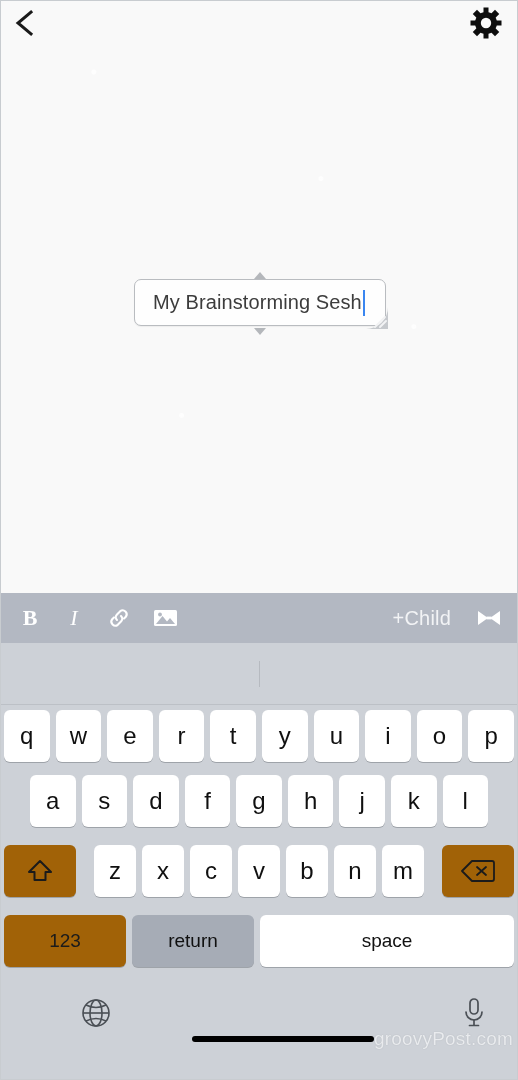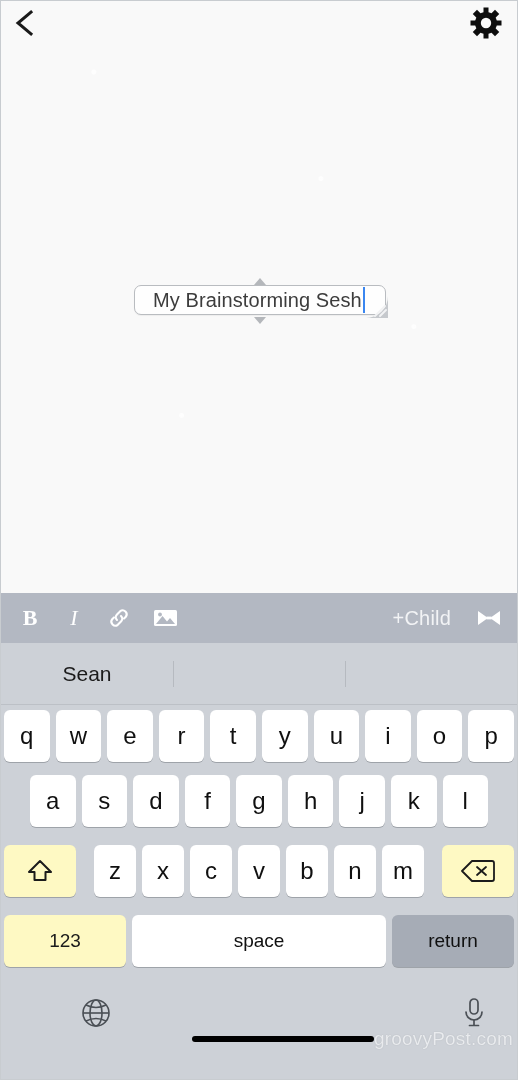--- a/index.html
+++ b/index.html
@@ -33,22 +33,22 @@
     position: absolute; top: 0; left: 0; right: 0; height: 44px;
     display: flex; align-items: center; justify-content: space-between;
     padding: 0 14px 0 10px;
   }
   .back-chevron { width: 26px; height: 30px; display: block; }
   .gear-btn { width: 34px; height: 34px; display: block; }
 
   
   .node-wrap {
     position: absolute;
-    left: 133px; top: 284px;
-    width: 252px; height: 30px;
+    left: 133px; top: 278px;
+    width: 252px; height: 47px;
   }
   .node-box {
     position: absolute; inset: 0;
     background: #fefefe;
     border: 1px solid #b9bcc0;
     border-radius: 7px;
     display: flex; align-items: center;
     padding-left: 18px;
     box-shadow: 0 1px 1px rgba(0,0,0,.05);
   }
@@ -136,21 +136,21 @@
   .key {
     flex: 1 1 0;
     height: 52px;
     background: #ffffff;
     border-radius: 6px;
     display: flex; align-items: center; justify-content: center;
     font-size: 24px; color: #101010;
     box-shadow: 0 1px 0 rgba(120,125,132,.55);
   }
   .key.dark {
-    background: #fef9c3;
+    background: #a16207;
     color: #1b1b1b;
   }
   .key.wide { flex: 0 0 72px; }
   .key.num  { flex: 0 0 122px; font-size: 19px; }
   .key.space{ flex: 1 1 auto; font-size: 19px; }
   .key.ret  { flex: 0 0 122px; font-size: 19px; background:#a6acb6; }
   .r3-spacer { flex: 0 0 6px; }
 
   .bottombar {
     height: 78px;
@@ -254,21 +254,20 @@
           <path d="M25 4 L15 11 L25 18 Z" fill="#ffffff"></path>
           <rect x="11.5" y="9.6" width="5" height="2.8" fill="#ffffff"></rect>
         </svg>
       </div>
     </div>
   </div>
 
   <div class="keyboard">
 
     <div class="predictive">
-      <div class="pred-cell">Sean</div>
       <div class="pred-cell"></div>
       <div class="pred-cell"></div>
     </div>
 
     <div class="krow r1">
       <div class="key">q</div>
       <div class="key">w</div>
       <div class="key">e</div>
       <div class="key">r</div>
       <div class="key">t</div>
@@ -312,22 +311,22 @@
           <g stroke="#1b1b1b" stroke-width="1.8" stroke-linecap="round">
             <line x1="16" y1="9" x2="25" y2="17"></line>
             <line x1="25" y1="9" x2="16" y2="17"></line>
           </g>
         </svg>
       </div>
     </div>
 
     <div class="krow r4">
       <div class="key dark num">123</div>
+      <div class="key ret">return</div>
       <div class="key space">space</div>
-      <div class="key ret">return</div>
     </div>
 
     <div class="bottombar">
       <div>
         <svg width="34" height="34" viewBox="0 0 34 34">
           <g fill="none" stroke="#4a4f55" stroke-width="1.6">
             <circle cx="17" cy="17" r="13"></circle>
             <ellipse cx="17" cy="17" rx="6" ry="13"></ellipse>
             <line x1="4" y1="17" x2="30" y2="17"></line>
             <path d="M7 9 Q17 14 27 9"></path>

